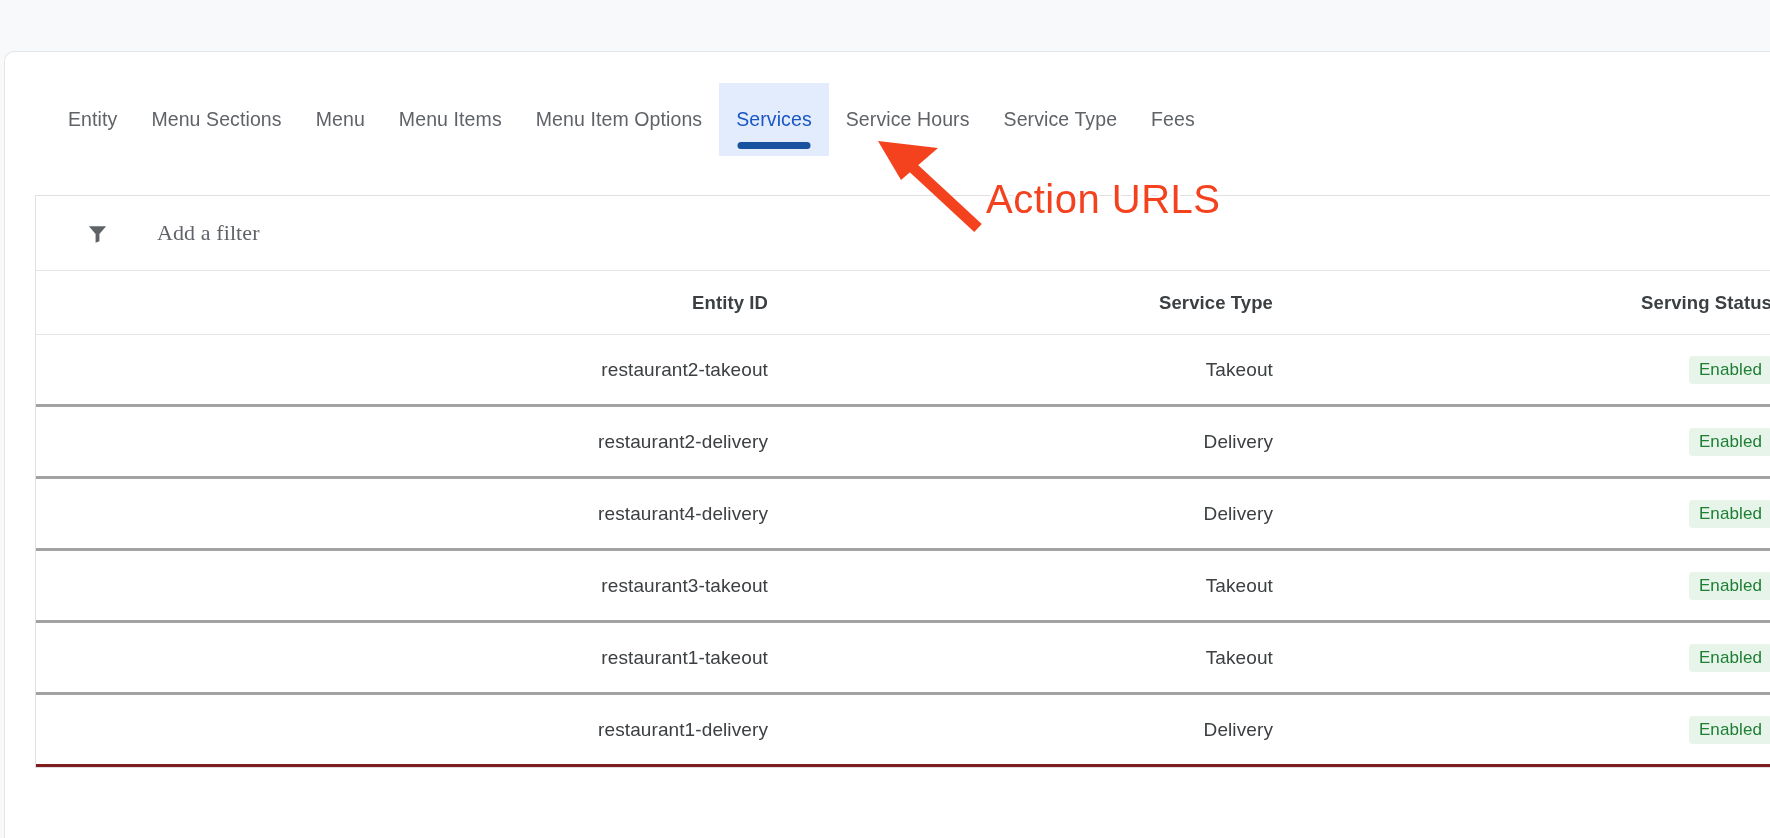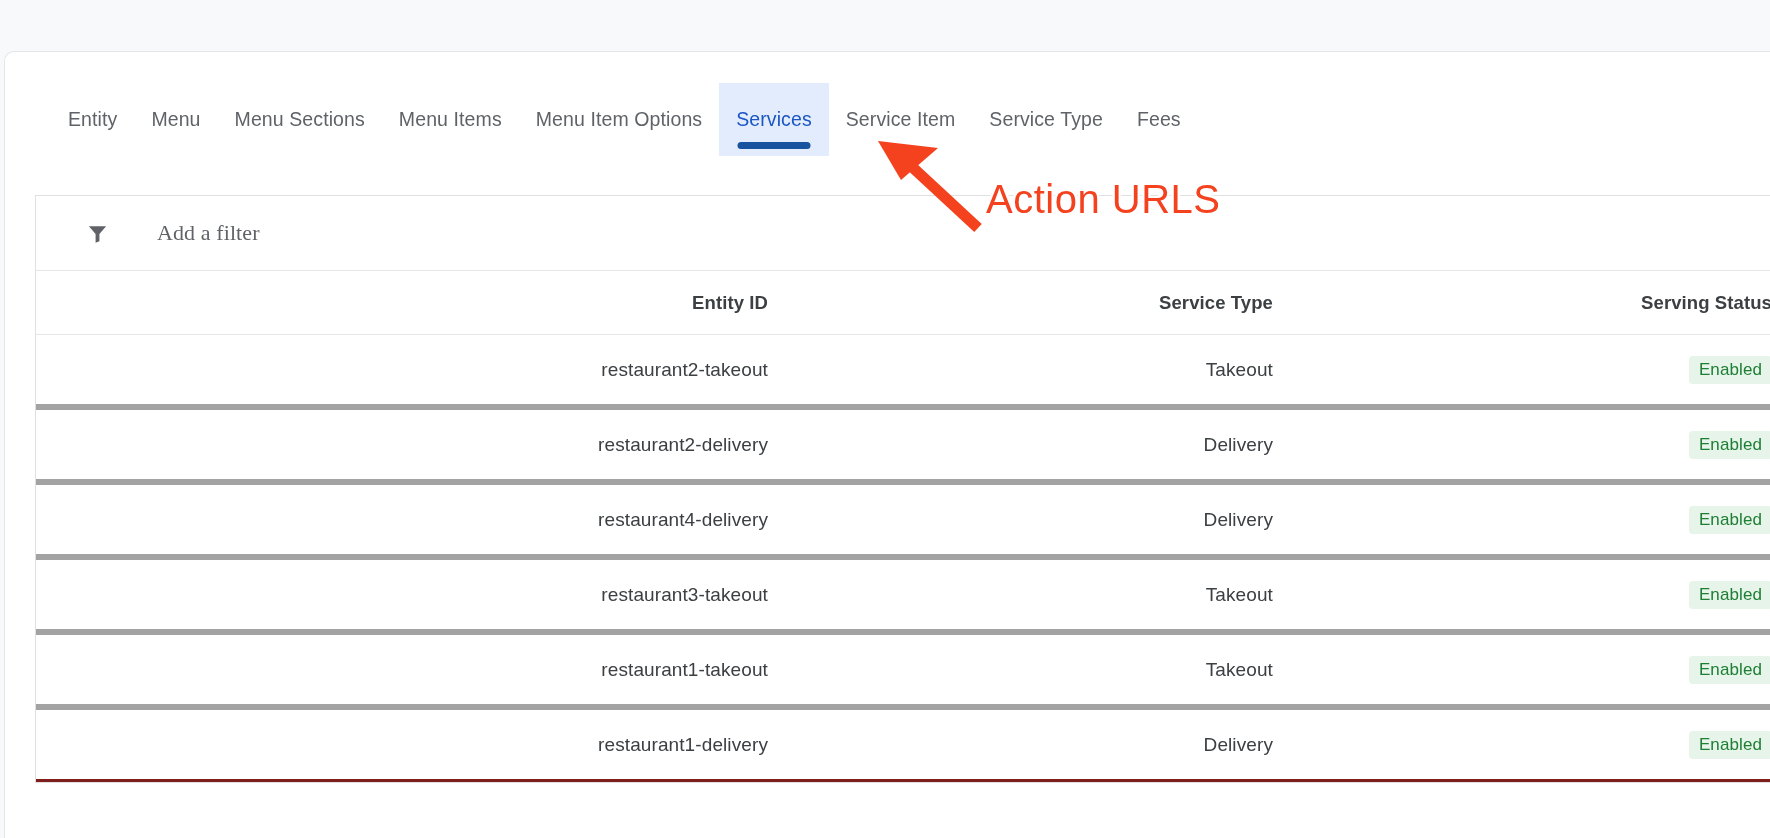--- a/index.html
+++ b/index.html
@@ -124,21 +124,21 @@
     font-weight: 700;
     color: #3c4043;
     letter-spacing: 0.1px;
     border-bottom: 1px solid #e6e6e6;
   }
   table.data-table td {
     height: 69px;
     font-size: 19px;
     color: #3c4043;
     letter-spacing: 0.1px;
-    border-bottom: 6px solid #a3a3a3;
+    border-bottom: 3px solid #a3a3a3;
   }
   table.data-table tbody tr:last-child td {
     border-bottom: 3px solid #7f1d1d;
   }
   .col-entity  { width: 710px; padding-left: 22px !important; }
   .col-service { width: 505px; }
   .col-status  { width: auto; }
 
   .badge {
     display: inline-block;
@@ -179,37 +179,37 @@
 
 <div id="screen">
 
   <div class="content-card">
 
     <div class="tabbar" id="tabbar">
         <div class="tab">
           <span>Entity</span>
         </div>
         <div class="tab">
+          <span>Menu Sections</span>
+        </div>
+        <div class="tab">
           <span>Menu</span>
-        </div>
-        <div class="tab">
-          <span>Menu Sections</span>
         </div>
         <div class="tab">
           <span>Menu Items</span>
         </div>
         <div class="tab">
           <span>Menu Item Options</span>
         </div>
         <div class="tab active">
           <span>Services</span>
           <span class="tab-underline"></span>
         </div>
         <div class="tab">
-          <span>Service Item</span>
+          <span>Service Hours</span>
         </div>
         <div class="tab">
           <span>Service Type</span>
         </div>
         <div class="tab">
           <span>Fees</span>
         </div>
       </div>
 
     <div class="table-card">

